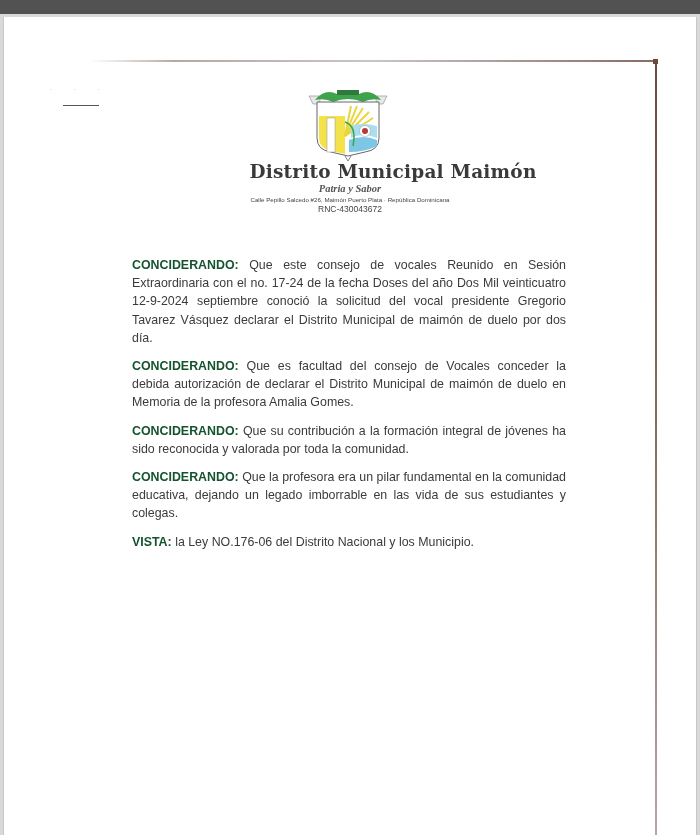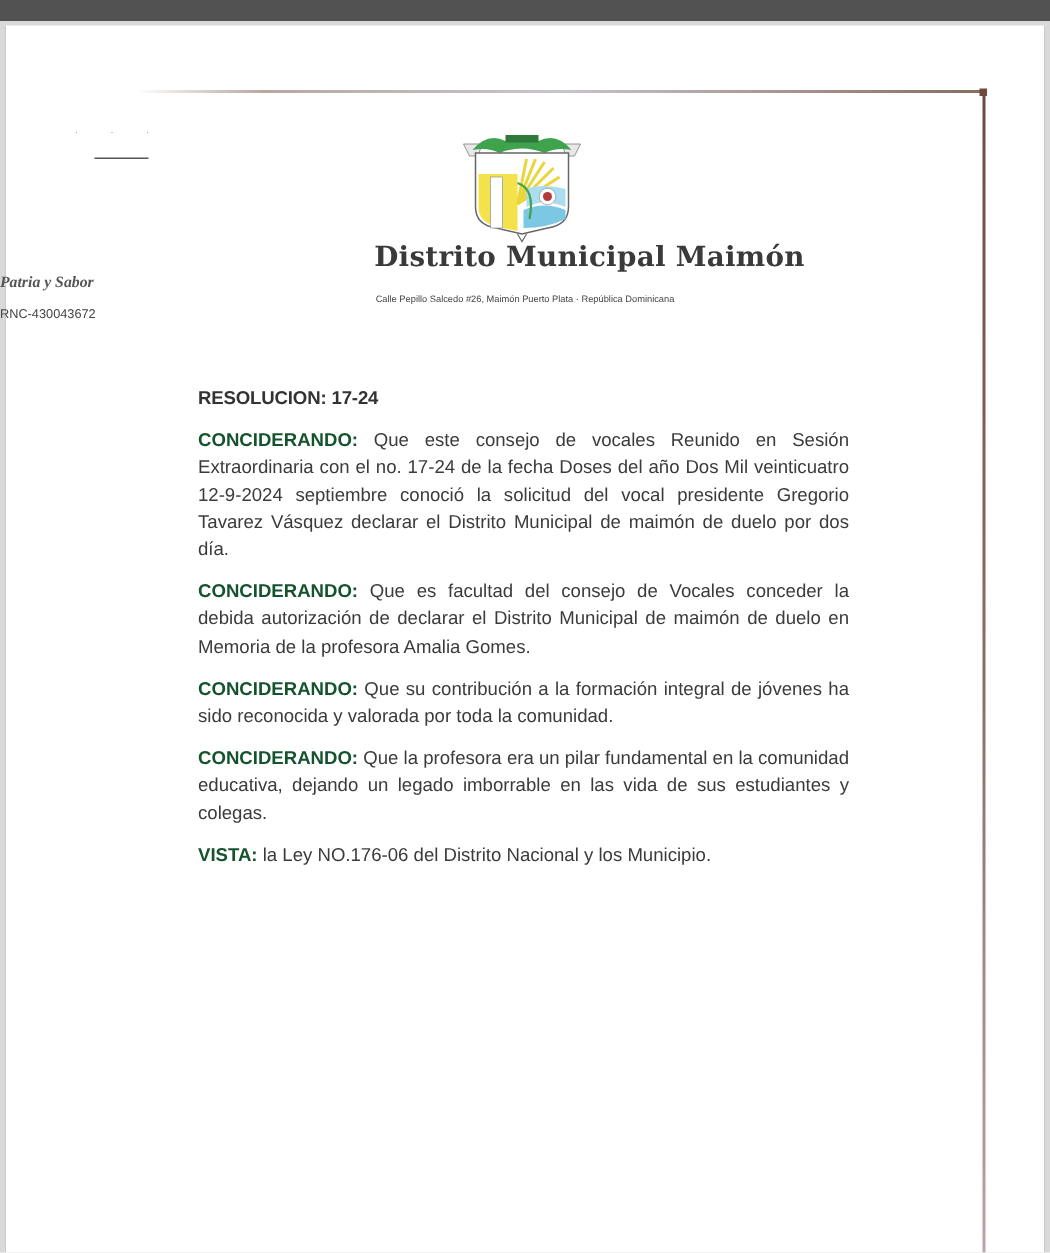--- a/index.html
+++ b/index.html
@@ -37,30 +37,30 @@
     }
     .logo {
       position:absolute; left:305px; top:86px; width:86px; height:78px;
     }
     .org-name {
       position:absolute; left:0; width:700px; top:161px; text-align:center;
       font-family:"DejaVu Serif", serif; font-weight:bold; font-size:18.5px;
       color:#3a3a3a; letter-spacing:0.2px;padding-left:43px;
     }
     .motto {
-      position:absolute; left:0; width:700px; top:183px; 
+      position:absolute; left:0; width:700px; top:183px; text-align:center;
       font-family:"Liberation Serif", serif; font-style:italic; font-weight:bold;
       font-size:10.5px; color:#555;
     }
     .address {
       position:absolute; left:0; width:700px; top:196px; text-align:center;
       font-size:6.2px; color:#444;
     }
     .rnc {
-      position:absolute; left:0; width:700px; top:204px; 
+      position:absolute; left:0; width:700px; top:204px; text-align:center;
       font-size:8.5px; color:#444;
     }
     .content {
       position:absolute; left:132px; top:256px; width:434px;
       font-family:"Liberation Sans", sans-serif; font-size:12.4px; line-height:18.2px;
       color:#3b3b3b;
     }
     .resolucion {
       font-weight:bold; color:#333; margin-bottom:10px; letter-spacing:-0.1px;
     }
@@ -115,21 +115,20 @@
     <path d="M40 70 L43 75 L46 70" fill="none" stroke="#666" stroke-width="0.8"></path>
   </svg>
 </div>
 
 <div class="org-name">Distrito Municipal Maimón</div>
 <div class="motto">Patria y Sabor</div>
 <div class="address">Calle Pepillo Salcedo #26, Maimón Puerto Plata · República Dominicana</div>
 <div class="rnc">RNC-430043672</div>
 
 <div class="content">
-  <div class="resolucion">RESOLUCION: 17-24</div>
 
   <p class="para">
     <span class="lbl">CONCIDERANDO:</span><span> Que este consejo de vocales Reunido en Sesión Extraordinaria con el no. 17-24 de la fecha Doses del año Dos Mil veinticuatro 12-9-2024 septiembre  conoció la solicitud del  vocal presidente Gregorio Tavarez Vásquez  declarar  el Distrito Municipal de maimón de duelo por dos día.</span>
   </p>
   <p class="para">
     <span class="lbl">CONCIDERANDO:</span><span> Que es facultad del consejo de Vocales conceder la debida autorización de declarar el Distrito Municipal de maimón de duelo en Memoria  de la profesora Amalia Gomes.</span>
   </p>
   <p class="para">
     <span class="lbl">CONCIDERANDO:</span><span> Que su contribución a la formación integral de jóvenes ha sido reconocida y valorada por toda la comunidad.</span>
   </p>

